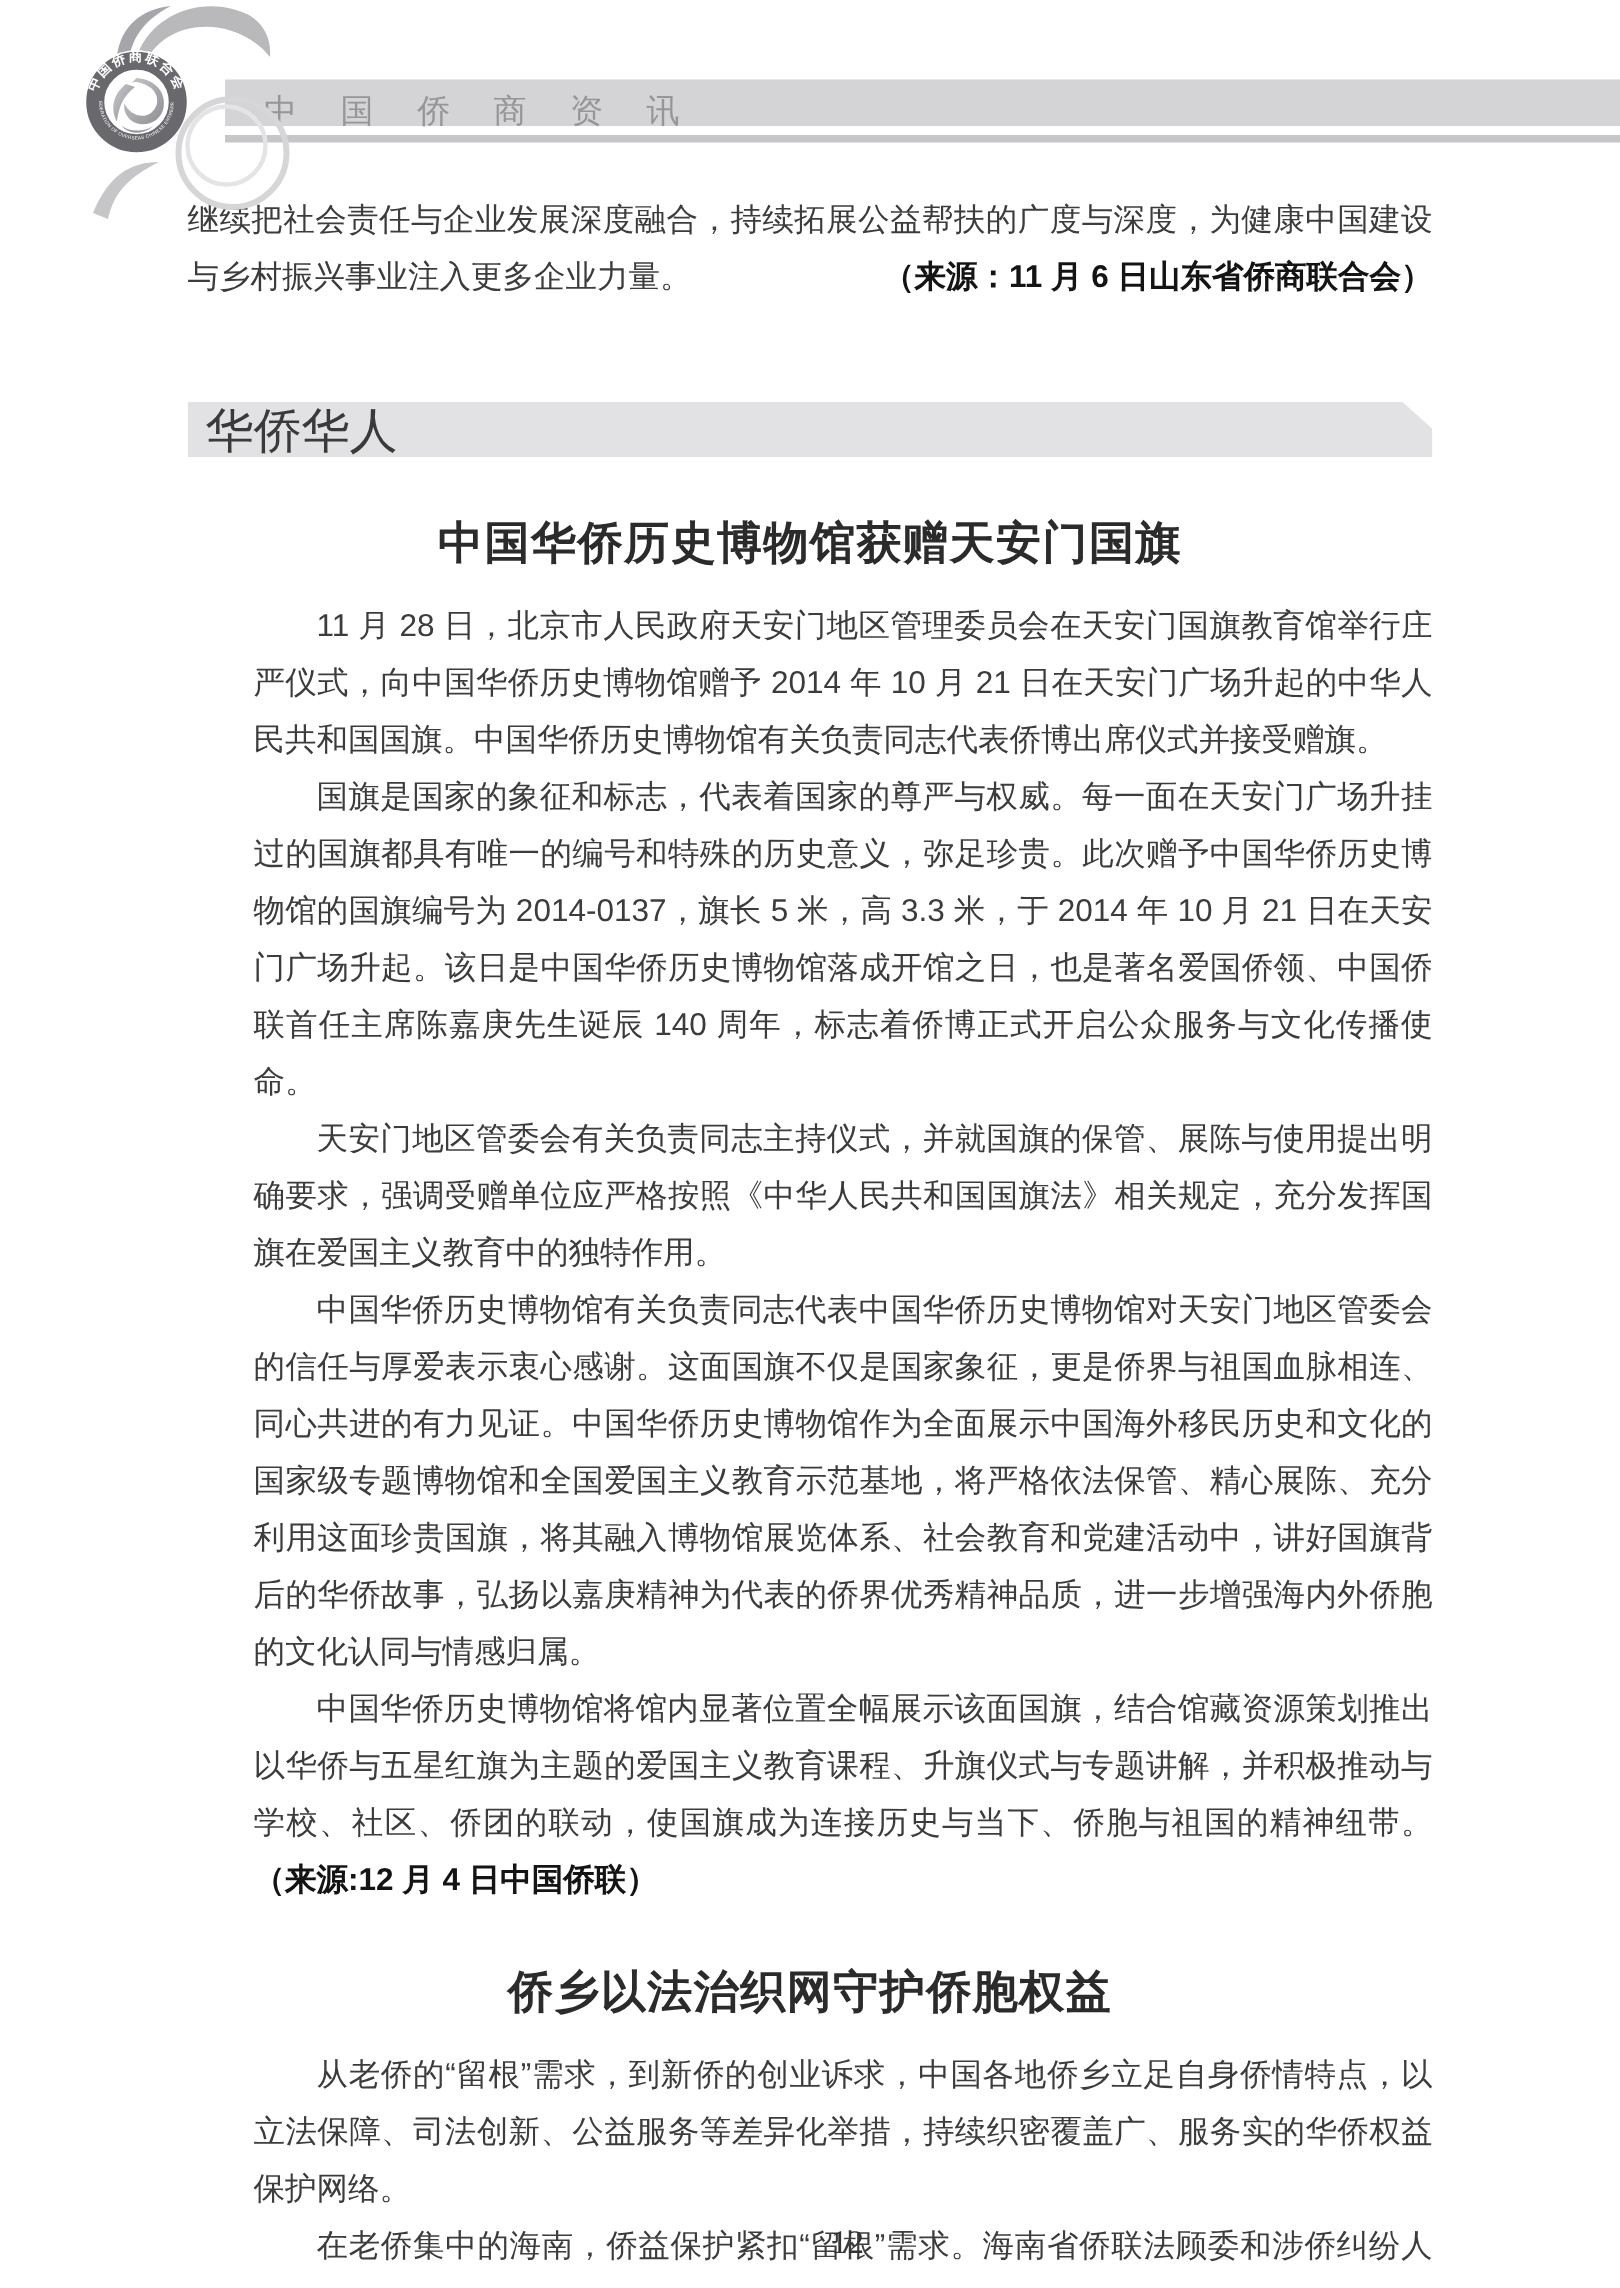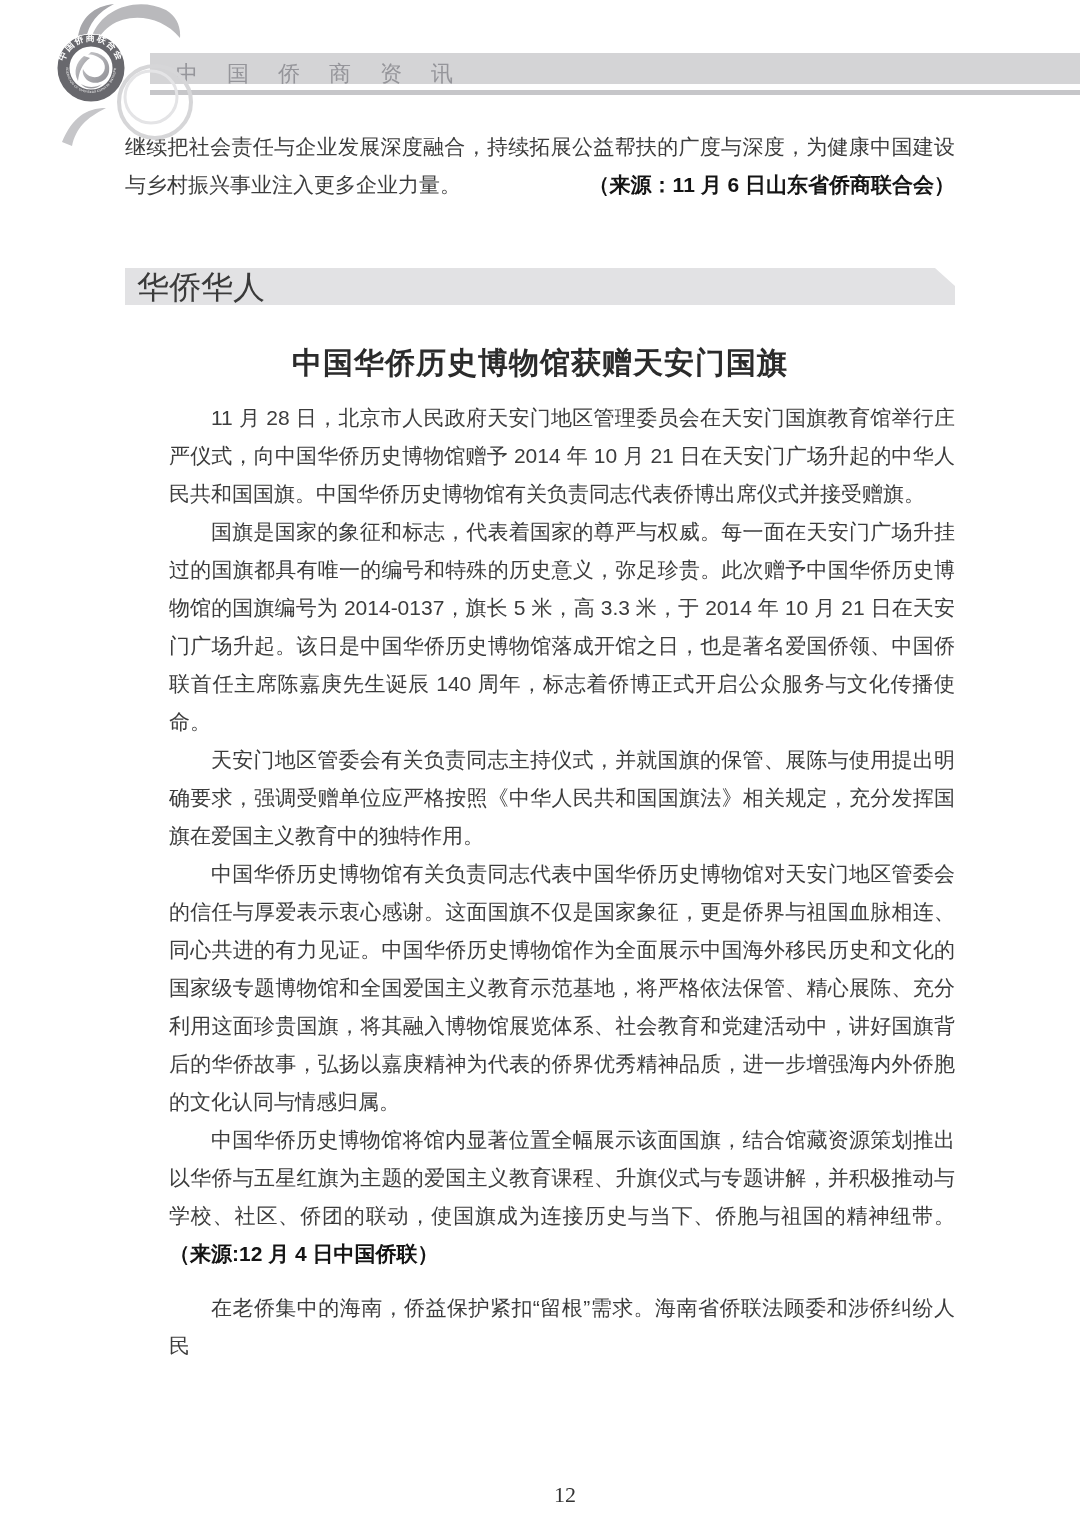--- a/index.html
+++ b/index.html
@@ -108,21 +108,23 @@
 
     <h2 class="article-title">中国华侨历史博物馆获赠天安门国旗</h2>
     <div class="paras">
       <p class="para indent">11 月 28 日，北京市人民政府天安门地区管理委员会在天安门国旗教育馆举行庄严仪式，向中国华侨历史博物馆赠予 2014 年 10 月 21 日在天安门广场升起的中华人民共和国国旗。中国华侨历史博物馆有关负责同志代表侨博出席仪式并接受赠旗。</p>
       <p class="para indent">国旗是国家的象征和标志，代表着国家的尊严与权威。每一面在天安门广场升挂过的国旗都具有唯一的编号和特殊的历史意义，弥足珍贵。此次赠予中国华侨历史博物馆的国旗编号为 2014-0137，旗长 5 米，高 3.3 米，于 2014 年 10 月 21 日在天安门广场升起。该日是中国华侨历史博物馆落成开馆之日，也是著名爱国侨领、中国侨联首任主席陈嘉庚先生诞辰 140 周年，标志着侨博正式开启公众服务与文化传播使命。</p>
       <p class="para indent">天安门地区管委会有关负责同志主持仪式，并就国旗的保管、展陈与使用提出明确要求，强调受赠单位应严格按照《中华人民共和国国旗法》相关规定，充分发挥国旗在爱国主义教育中的独特作用。</p>
       <p class="para indent">中国华侨历史博物馆有关负责同志代表中国华侨历史博物馆对天安门地区管委会的信任与厚爱表示衷心感谢。这面国旗不仅是国家象征，更是侨界与祖国血脉相连、同心共进的有力见证。中国华侨历史博物馆作为全面展示中国海外移民历史和文化的国家级专题博物馆和全国爱国主义教育示范基地，将严格依法保管、精心展陈、充分利用这面珍贵国旗，将其融入博物馆展览体系、社会教育和党建活动中，讲好国旗背后的华侨故事，弘扬以嘉庚精神为代表的侨界优秀精神品质，进一步增强海内外侨胞的文化认同与情感归属。</p>
       <p class="para indent"><span>中国华侨历史博物馆将馆内显著位置全幅展示该面国旗，结合馆藏资源策划推出以华侨与五星红旗为主题的爱国主义教育课程、升旗仪式与专题讲解，并积极推动与学校、社区、侨团的联动，使国旗成为连接历史与当下、侨胞与祖国的精神纽带。</span><b class="source">（来源:12 月 4 日中国侨联）</b></p>
     </div>
 
+    <h2 class="article-title second">侨乡以法治织网守护侨胞权益</h2>
     <div class="paras">
+      <p class="para indent">从老侨的“留根”需求，到新侨的创业诉求，中国各地侨乡立足自身侨情特点，以立法保障、司法创新、公益服务等差异化举措，持续织密覆盖广、服务实的华侨权益保护网络。</p>
       <p class="para indent">在老侨集中的海南，侨益保护紧扣“留根”需求。海南省侨联法顾委和涉侨纠纷人民</p>
     </div>
 
   </div>
 
   <div class="page-number">12</div>
 
 </div>
 
 </body></html>

